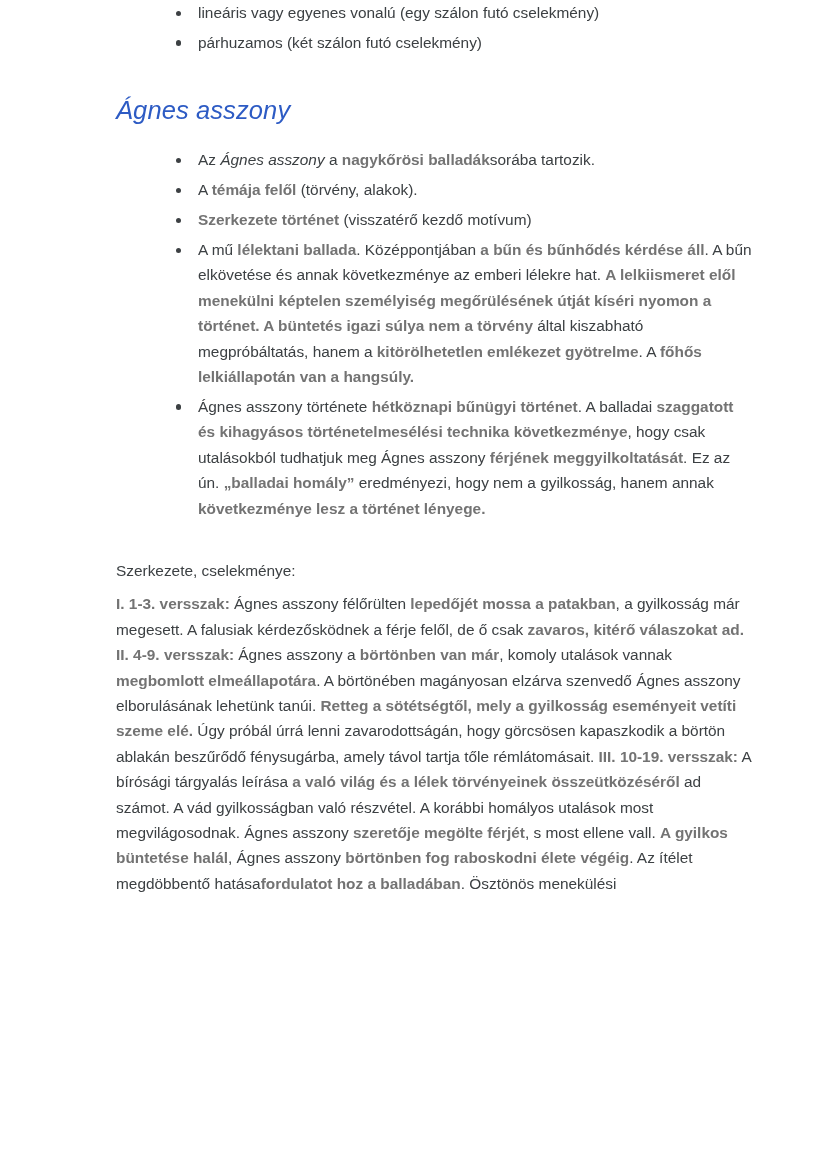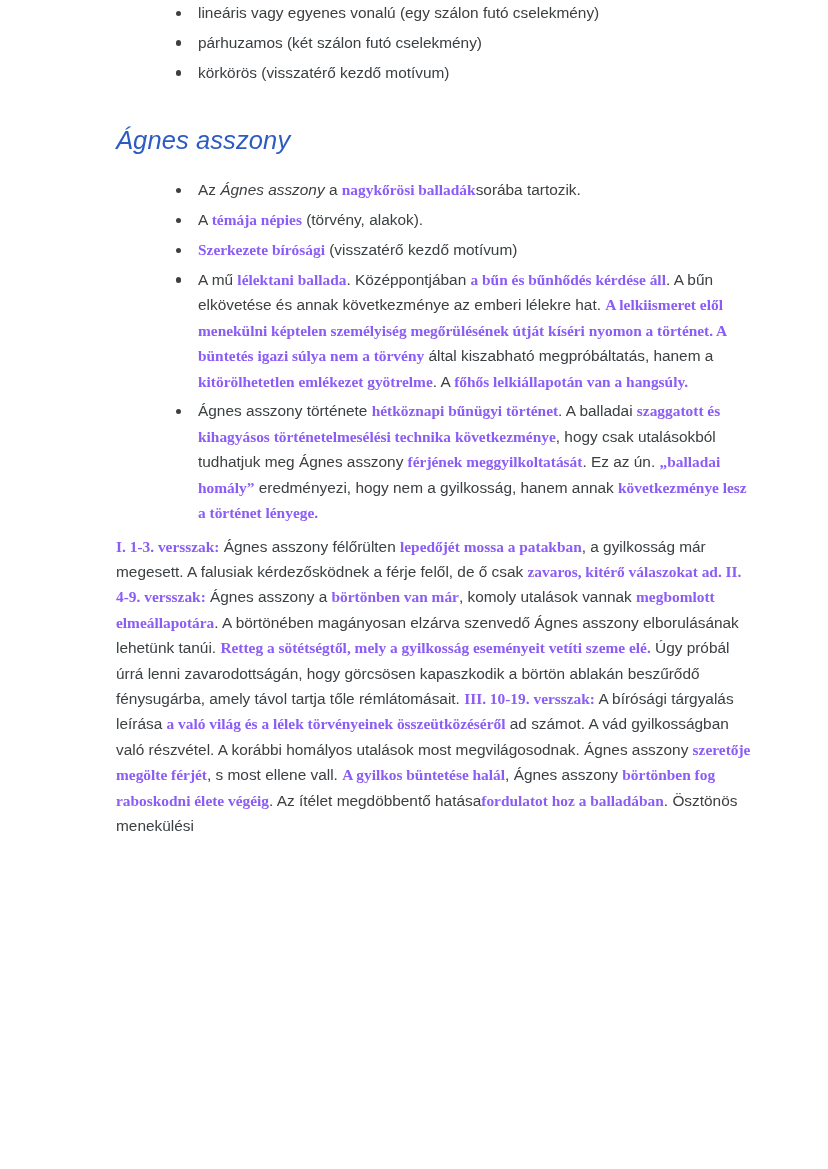--- a/index.html
+++ b/index.html
@@ -93,67 +93,65 @@
     color: #3c4043;
     margin: 0;
   }
   p.label-p {
     margin-top: 37px;
   }
   p.body-p {
     margin-top: 8px;
   }
 
-  b, strong { font-weight: 700; color: #8b5cf6; font-family: Liberation Serif, serif; }
+  b, strong { font-weight: 700; color: #737373; }
   i, em { font-style: italic; }
 
   .t { display: inline; }
 </style>
 </head>
 <body>
 
 <div class="page">
   <div class="content">
 
     <ul class="doc-list list-top">
       <li>
         <span class="t">lineáris vagy egyenes vonalú (egy szálon futó cselekmény)</span>
       </li>
       <li>
         <span class="t">párhuzamos (két szálon futó cselekmény)</span>
       </li>
-      <li>
-        <span class="t">körkörös (visszatérő kezdő motívum)</span>
-      </li>
     </ul>
 
     <h2 class="doc-heading">Ágnes asszony</h2>
 
     <ul class="doc-list list-main">
 
       <li>
         <span class="t">Az </span><i>Ágnes asszony</i><span class="t"> a </span><b>nagykőrösi balladák</b><span class="t">sorába tartozik.</span>
       </li>
 
 
       <li>
-        <span class="t">A </span><b>témája népies</b><span class="t"> (törvény, alakok).</span>
+        <span class="t">A </span><b>témája felől</b><span class="t"> (törvény, alakok).</span>
       </li>
 
       <li>
-        <b>Szerkezete bírósági</b><span class="t"> (visszatérő kezdő motívum)</span>
+        <b>Szerkezete történet</b><span class="t"> (visszatérő kezdő motívum)</span>
       </li>
 
       <li>
         <span class="t">A mű </span><b>lélektani ballada</b><span class="t">. Középpontjában </span><b>a bűn és bűnhődés kérdése áll</b><span class="t">. A bűn elkövetése és annak következménye az emberi lélekre hat. </span><b>A lelkiismeret elől menekülni képtelen személyiség megőrülésének útját kíséri nyomon a történet. A büntetés igazi súlya nem a törvény</b><span class="t"> által kiszabható megpróbáltatás, hanem a </span><b>kitörölhetetlen emlékezet gyötrelme</b><span class="t">. A </span><b>főhős lelkiállapotán van a hangsúly.</b>
       </li>
 
       <li>
         <span class="t">Ágnes asszony története </span><b>hétköznapi bűnügyi történet</b><span class="t">. A balladai </span><b>szaggatott és kihagyásos történetelmesélési technika következménye</b><span class="t">, hogy csak utalásokból tudhatjuk meg Ágnes asszony </span><b>férjének meggyilkoltatását</b><span class="t">. Ez az ún. </span><b>„balladai homály”</b><span class="t"> eredményezi, hogy nem a gyilkosság, hanem annak </span><b>következménye lesz a történet lényege.</b>
       </li>
 
     </ul>
 
+    <p class="doc-p label-p">Szerkezete, cselekménye:</p>
 
     <p class="doc-p body-p"><b>I. 1-3. versszak:</b><span class="t"> Ágnes asszony félőrülten </span><b>lepedőjét mossa a patakban</b><span class="t">, a gyilkosság már megesett. A falusiak kérdezősködnek a férje felől, de ő csak </span><b>zavaros, kitérő válaszokat ad. II. 4-9. versszak:</b><span class="t"> Ágnes asszony a </span><b>börtönben van már</b><span class="t">, komoly utalások vannak </span><b>megbomlott elmeállapotára</b><span class="t">. A börtönében magányosan elzárva szenvedő Ágnes asszony elborulásának lehetünk tanúi. </span><b>Retteg a sötétségtől, mely a gyilkosság eseményeit vetíti szeme elé.</b><span class="t"> Úgy próbál úrrá lenni zavarodottságán, hogy görcsösen kapaszkodik a börtön ablakán beszűrődő fénysugárba, amely távol tartja tőle rémlátomásait. </span><b>III. 10-19. versszak:</b><span class="t"> A bírósági tárgyalás leírása </span><b>a való világ és a lélek törvényeinek összeütközéséről</b><span class="t"> ad számot. A vád gyilkosságban való részvétel. A korábbi homályos utalások most megvilágosodnak. Ágnes asszony </span><b>szeretője megölte férjét</b><span class="t">, s most ellene vall. </span><b>A gyilkos büntetése halál</b><span class="t">, Ágnes asszony </span><b>börtönben fog raboskodni élete végéig</b><span class="t">. Az ítélet megdöbbentő hatása</span><b>fordulatot hoz a balladában</b><span class="t">. Ösztönös menekülési</span></p>
 
   </div>
 </div>
 
 </body></html>

